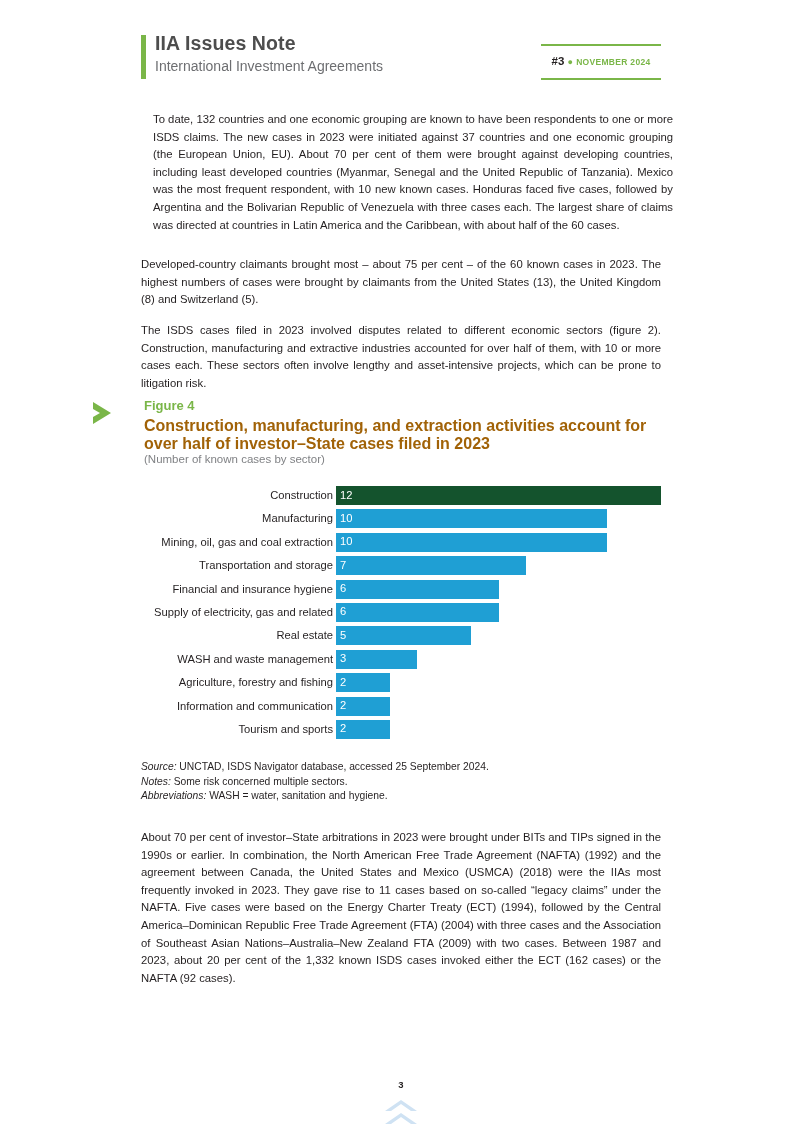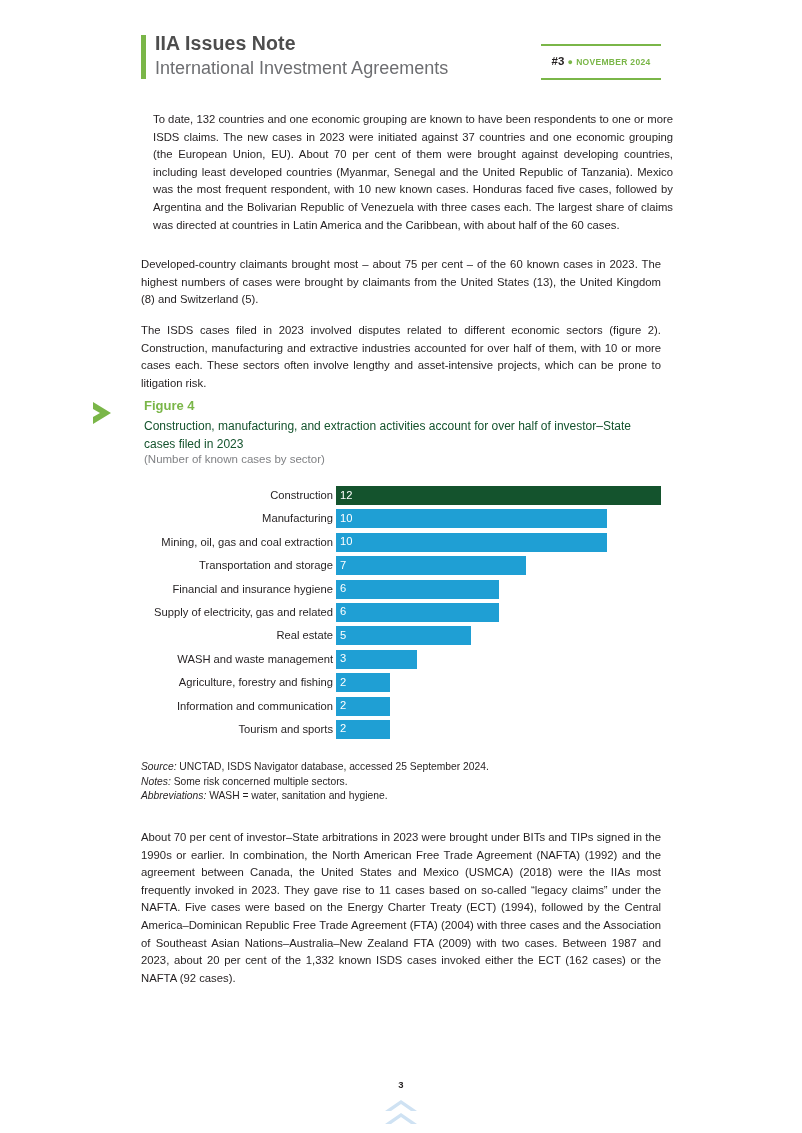--- a/index.html
+++ b/index.html
@@ -42,21 +42,21 @@
     top: 0px;
     font-size: 19.5px;
     font-weight: bold;
     color: #4d4d4d;
     letter-spacing: 0.1px;
   }
   .header-sub {
     position: absolute;
     left: 14px;
     top: 26px;
-    font-size: 18px;
+    font-size: 14px;
     color: #6d6e71;
   }
   .header-right {
     position: absolute;
     left: 400px;
     top: 12px;
     width: 120px;
     text-align: center;
   }
   .header-right .line {
@@ -119,23 +119,23 @@
     top: 398px;
     font-size: 13px;
     font-weight: bold;
     color: #7ab648;
   }
   .figure-title {
     position: absolute;
     left: 144px;
     top: 417px;
     width: 520px;
-    font-size: 12px;
-    font-weight: normal;
-    color: #14532d;
+    font-size: 16px;
+    font-weight: bold;
+    color: #a16207;
     line-height: 18px;
   }
   .figure-subtitle {
     position: absolute;
     left: 144px;
     top: 453px;
     font-size: 11.5px;
     color: #808285;
   }
 

